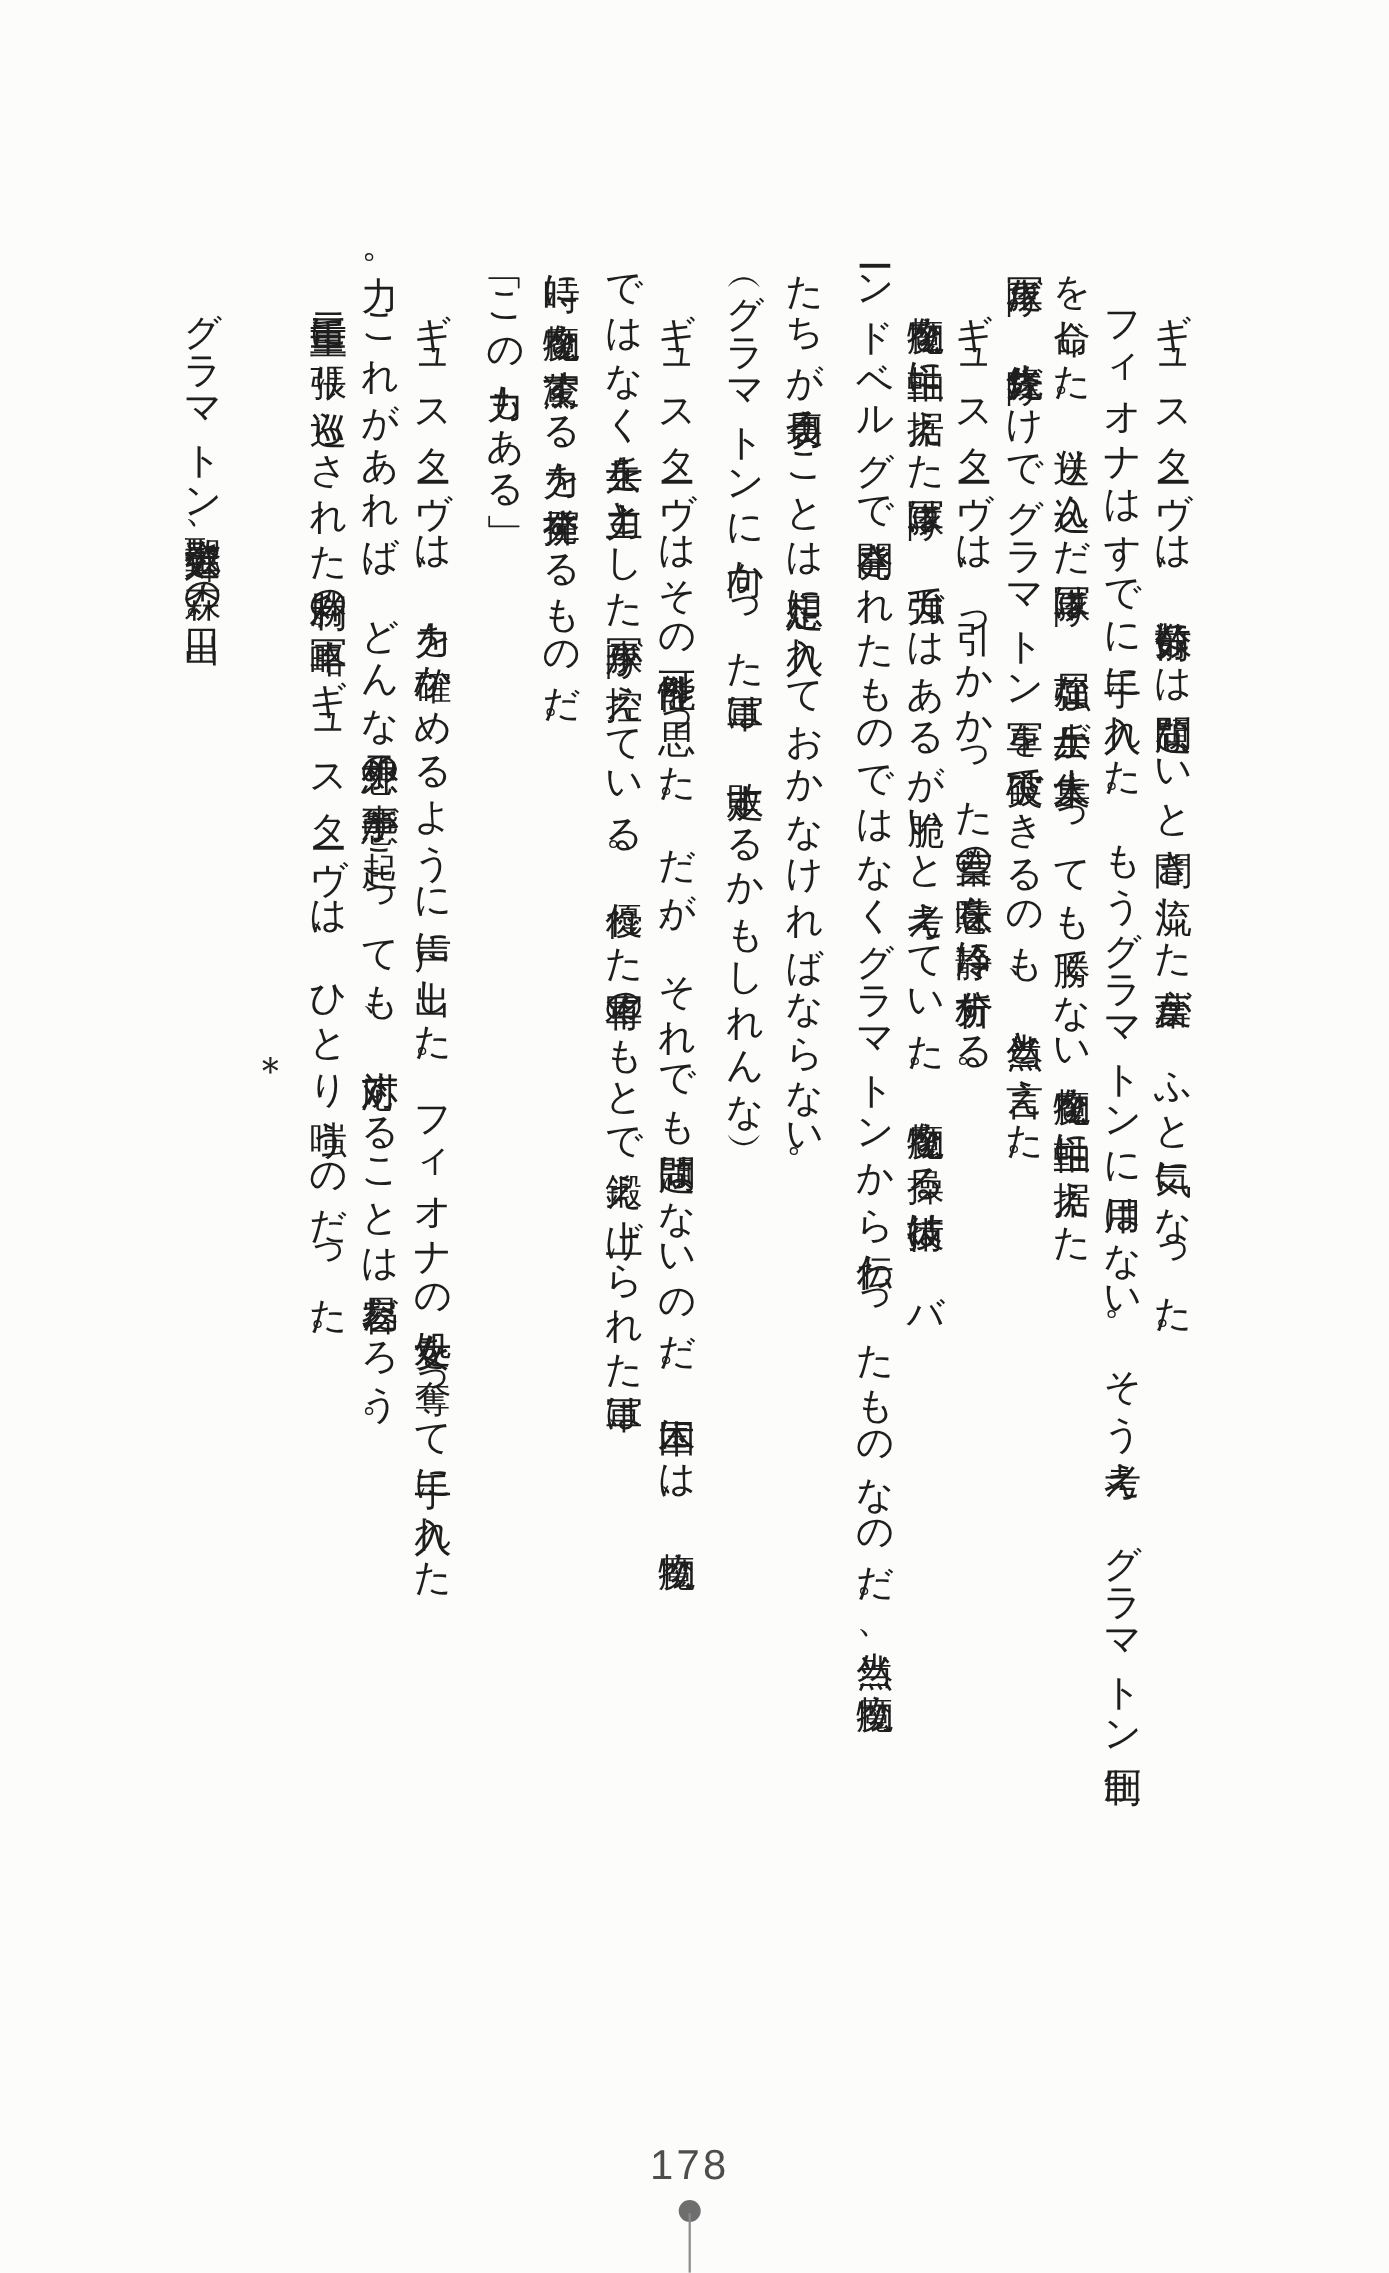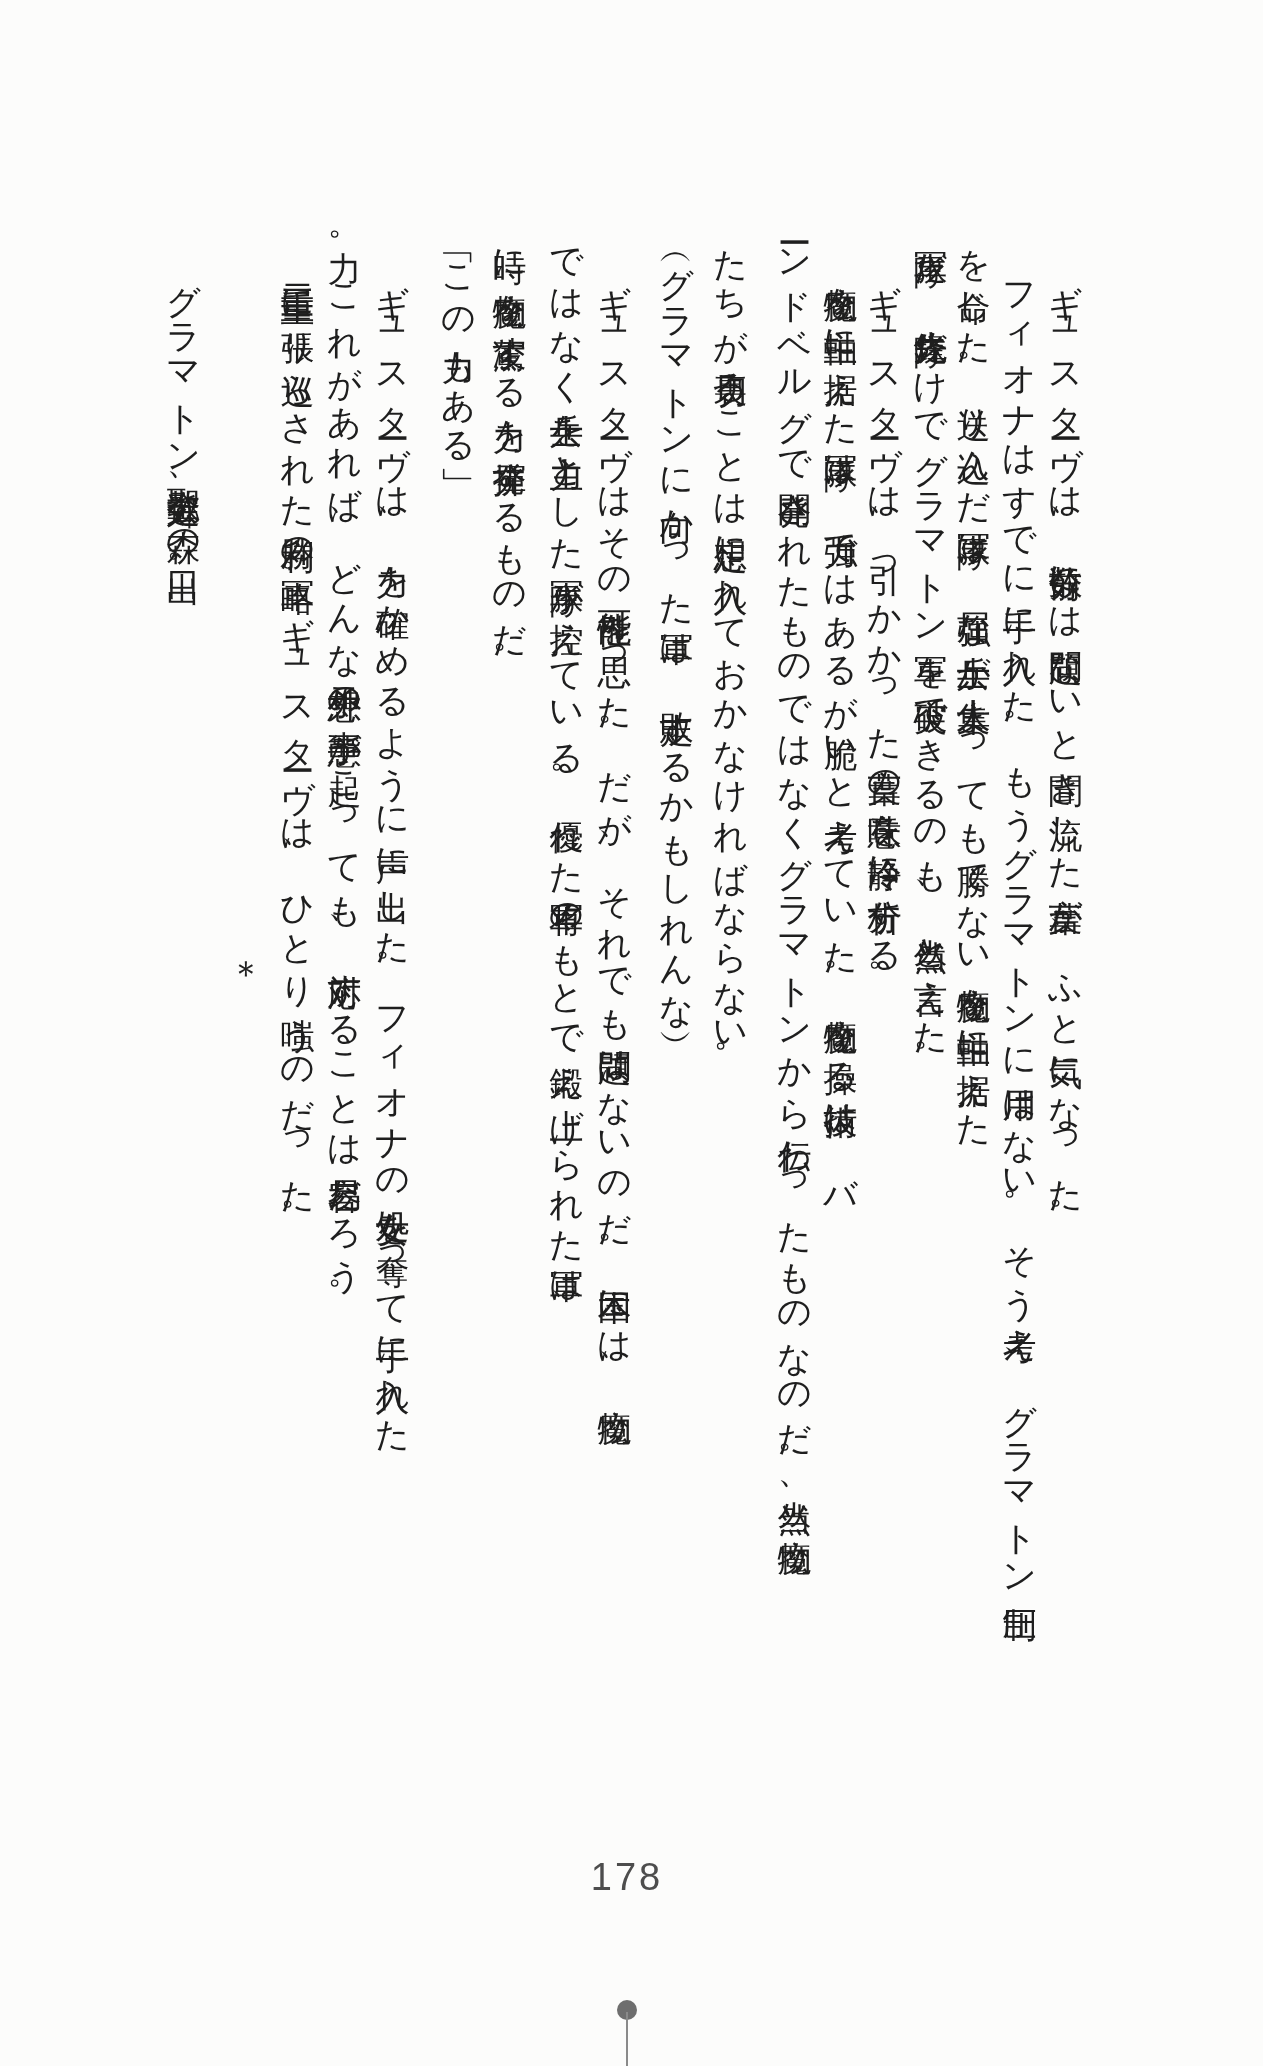--- a/index.html
+++ b/index.html
@@ -32,21 +32,21 @@
   .col.indent { padding-top: 35px; }
   .col.half   { padding-top: 17px; }
   .separator {
     position: absolute;
     font-size: 36px;
     color: #222;
     writing-mode: vertical-rl;
   }
   .page-number {
     position: absolute;
-    top: 1856px;
+    top: 1948px;
     left: 527px;
     width: 200px;
     text-align: center;
     font-family: "Liberation Sans", "DejaVu Sans", sans-serif;
     font-weight: 300;
     font-size: 38px;
     letter-spacing: 3px;
     color: #4d4d4d;
   }
   .bookmark-dot {

